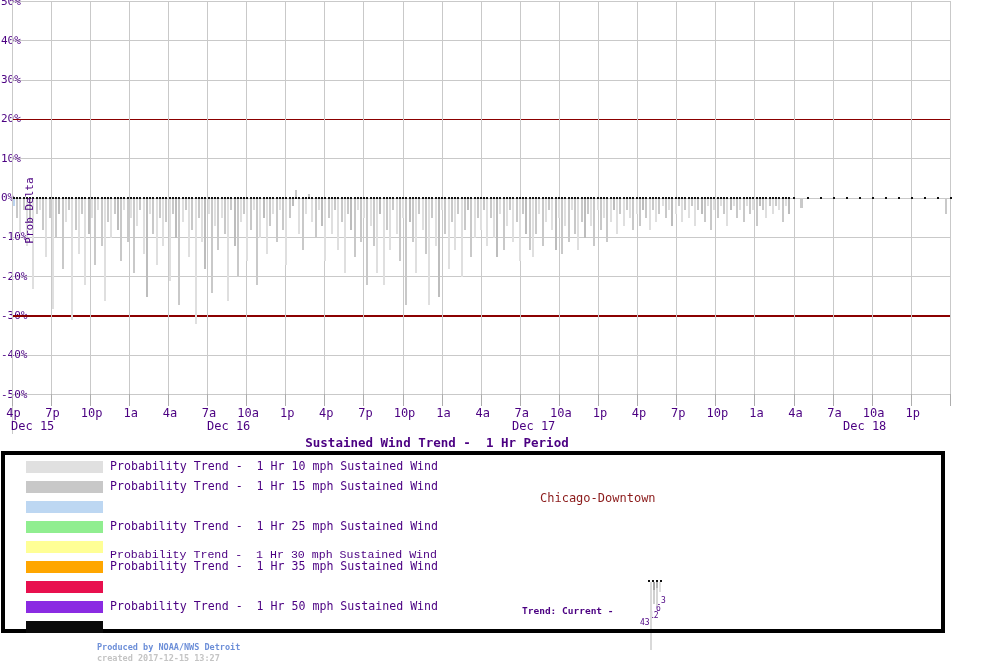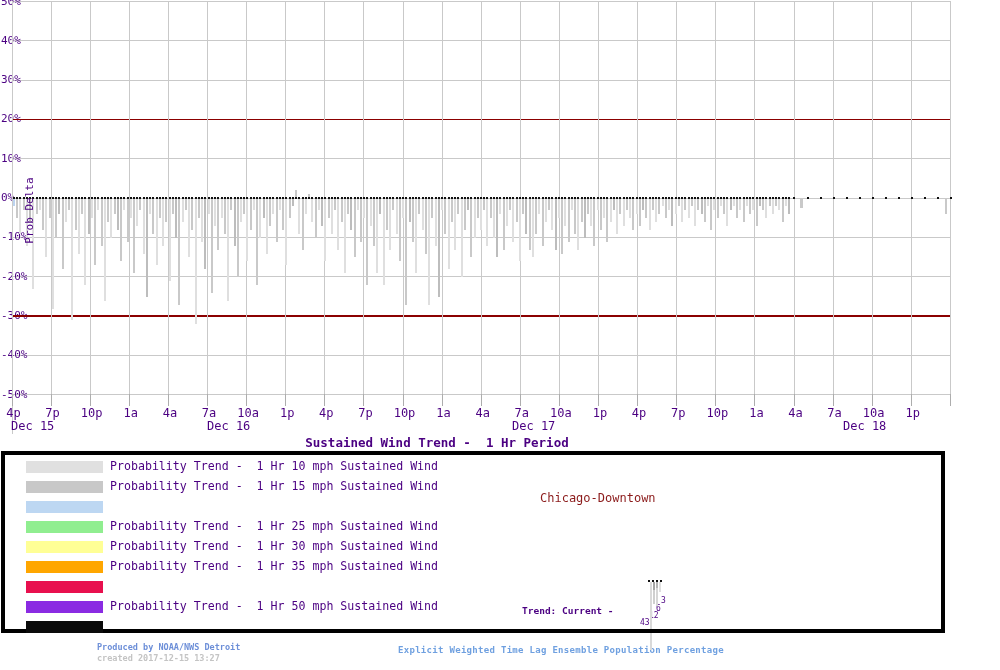--- a/index.html
+++ b/index.html
@@ -643,21 +643,21 @@
   <div id="legend-box"></div>
   <div id="legend-layer" class="abs" style="left:0;top:450px;width:1000px;height:190px;">
       <div class="lg-swatch" style="top: 11px; background: rgb(224, 224, 224);"></div>
       <div class="lg-text" style="top: 10px;">Probability Trend -  1 Hr 10 mph Sustained Wind</div>
       <div class="lg-swatch" style="top: 31px; background: rgb(200, 200, 200);"></div>
       <div class="lg-text" style="top: 30px;">Probability Trend -  1 Hr 15 mph Sustained Wind</div>
       <div class="lg-swatch" style="top: 51px; background: rgb(189, 215, 242);"></div>
       <div class="lg-swatch" style="top: 71px; background: rgb(144, 238, 144);"></div>
       <div class="lg-text" style="top: 70px;">Probability Trend -  1 Hr 25 mph Sustained Wind</div>
       <div class="lg-swatch" style="top: 91px; background: rgb(255, 255, 150);"></div>
-      <div class="lg-text" style="top: 90px;">Probability Trend -  1 Hr 30 mph Sustained Wind</div>
+      <div class="lg-text" style="top: 98px; font-family: Liberation Mono, monospace;">Probability Trend -  1 Hr 30 mph Sustained Wind</div>
       <div class="lg-swatch" style="top: 111px; background: rgb(255, 166, 0);"></div>
       <div class="lg-text" style="top: 110px;">Probability Trend -  1 Hr 35 mph Sustained Wind</div>
       <div class="lg-swatch" style="top: 131px; background: rgb(232, 16, 78);"></div>
       <div class="lg-swatch" style="top: 151px; background: rgb(138, 43, 226);"></div>
       <div class="lg-text" style="top: 150px;">Probability Trend -  1 Hr 50 mph Sustained Wind</div>
       <div class="lg-swatch" style="top: 171px; background: rgb(10, 10, 10);"></div>
     </div>
 
   <div id="station">Chicago-Downtown</div>
 
@@ -675,14 +675,13 @@
       <div class="minibar" style="left: 656px; top: 588px; width: 2px; height: 18px; background: rgb(214, 214, 214);"></div>
       <div class="minibar" style="left: 659px; top: 582px; width: 2px; height: 10px; background: rgb(223, 223, 223);"></div>
       <div class="laglab" style="left: 640px; top: 619px;">43</div>
       <div class="laglab" style="left: 649px; top: 612px;">12</div>
       <div class="laglab" style="left: 656px; top: 605px;">6</div>
       <div class="laglab" style="left: 661px; top: 597px;">3</div>
     </div>
 
   <div id="footer-produced">Produced by NOAA/NWS Detroit</div>
   <div id="footer-created">created 2017-12-15 13:27</div>
-  <div id="footer-caption">Explicit Weighted Time Lag Ensemble Population Percentage</div>
 </div>
 
 </body></html>

